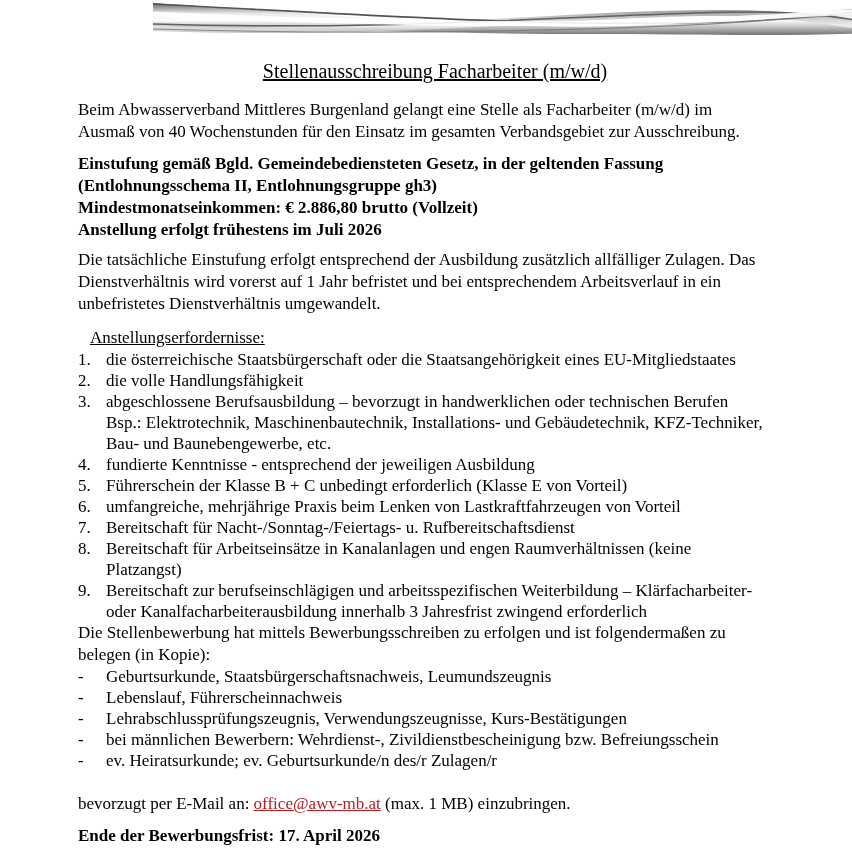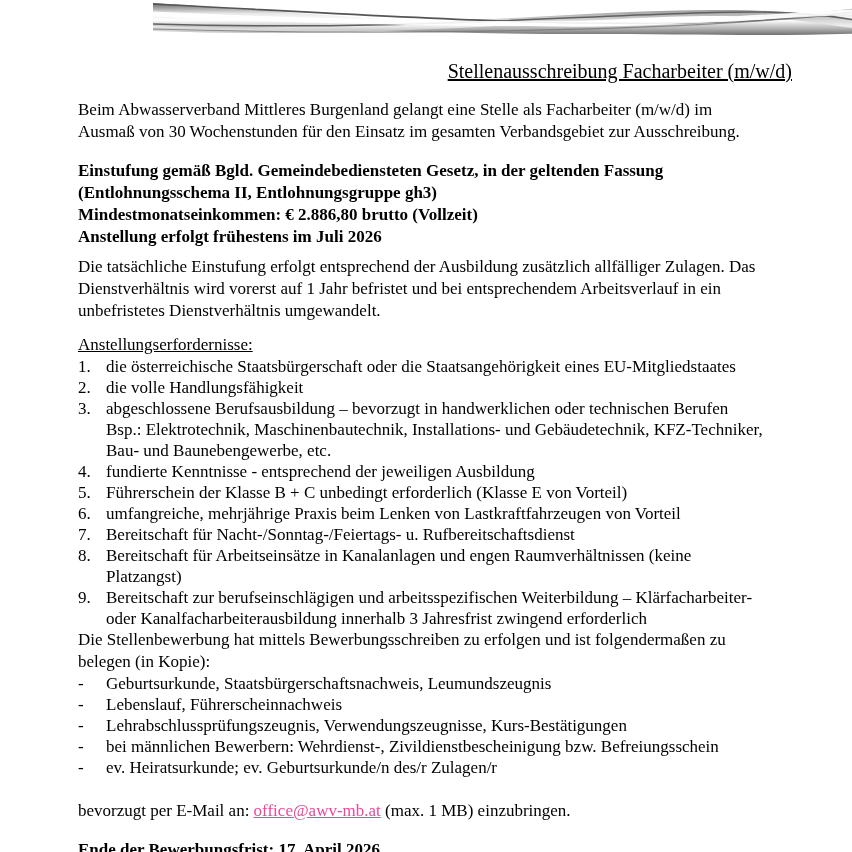--- a/index.html
+++ b/index.html
@@ -9,44 +9,44 @@
     overflow: hidden;
     font-family: "Liberation Serif", "DejaVu Serif", serif;
     color: #000000;
   }
   .page { padding: 0 60px 0 78px; }
   .swoosh-wrap { height: 46px; margin-left: 75px; }
   h1.title {
     margin: 12px 0 0 0;
     font-size: 20px; line-height: 27px;
     font-weight: normal;
-    text-align: right;
+    text-align: center;
     text-decoration: underline;
   }
   .para { margin: 0; font-size: 17px; line-height: 22px; }
   .ml { white-space: pre-line; }
   .bold { font-weight: bold; }
   .mt14 { margin-top: 14px; }
   .mt6  { }
-  .mt5  { margin-top: 17px; }
+  .mt5  { margin-top: 10px; }
   .mt3  { margin-top: 8px; }
   h2.subhead {
-    margin: 12px 0 0 0;
+    margin: 12px 0 0 12px;
     font-size: 17px; line-height: 22px;
     font-weight: normal;
     text-decoration: underline;
   }
   ol.numlist, ul.dashlist { list-style: none; margin: 0; padding: 0; }
   ol.numlist li, ul.dashlist li {
     display: flex; align-items: flex-start;
     font-size: 17px; line-height: 21px;
   }
   .marker { flex: 0 0 28px; }
   .txt { flex: 1 1 auto; }
-  a.email { color: #ec4899; }
+  a.email { color: #b91c1c; }
 </style>
 </head>
 <body>
 
 <div class="page">
 
   <div class="swoosh-wrap">
     <svg width="777" height="46" viewBox="0 0 777 46">
       <defs>
         <linearGradient id="g1" x1="0" y1="0" x2="0" y2="1">
@@ -67,21 +67,21 @@
       <path d="M0,4 C200,14 400,28 570,22 C670,18 730,8 777,3" stroke="#555555" stroke-width="1.6" fill="none"></path>
       <path d="M0,29 C240,36 480,30 620,20 C690,15 740,8 777,4" stroke="#777777" stroke-width="1.2" fill="none" opacity="0.8"></path>
       <path d="M0,24 C260,32 460,12 600,12 C680,12 740,26 777,38" stroke="#606060" stroke-width="1.5" fill="none"></path>
       <path d="M0,14 C220,24 420,26 560,20 C660,15 720,8 777,12" stroke="#ffffff" stroke-width="5" fill="none" opacity="0.9"></path>
     </svg>
   </div>
 
   <h1 class="title">Stellenausschreibung Facharbeiter (m/w/d)</h1>
 
   <p class="para ml mt14">Beim Abwasserverband Mittleres Burgenland gelangt eine Stelle als Facharbeiter (m/w/d) im
-Ausmaß von 30 Wochenstunden für den Einsatz im gesamten Verbandsgebiet zur Ausschreibung.</p>
+Ausmaß von 40 Wochenstunden für den Einsatz im gesamten Verbandsgebiet zur Ausschreibung.</p>
 
   <p class="para ml bold mt5">Einstufung gemäß Bgld. Gemeindebediensteten Gesetz, in der geltenden Fassung
 (Entlohnungsschema II, Entlohnungsgruppe gh3)
 Mindestmonatseinkommen: € 2.886,80 brutto (Vollzeit)
 Anstellung erfolgt frühestens im Juli 2026</p>
 
   <p class="para ml mt3">Die tatsächliche Einstufung erfolgt entsprechend der Ausbildung zusätzlich allfälliger Zulagen. Das
 Dienstverhältnis wird vorerst auf 1 Jahr befristet und bei entsprechendem Arbeitsverlauf in ein
 unbefristetes Dienstverhältnis umgewandelt.</p>
 

